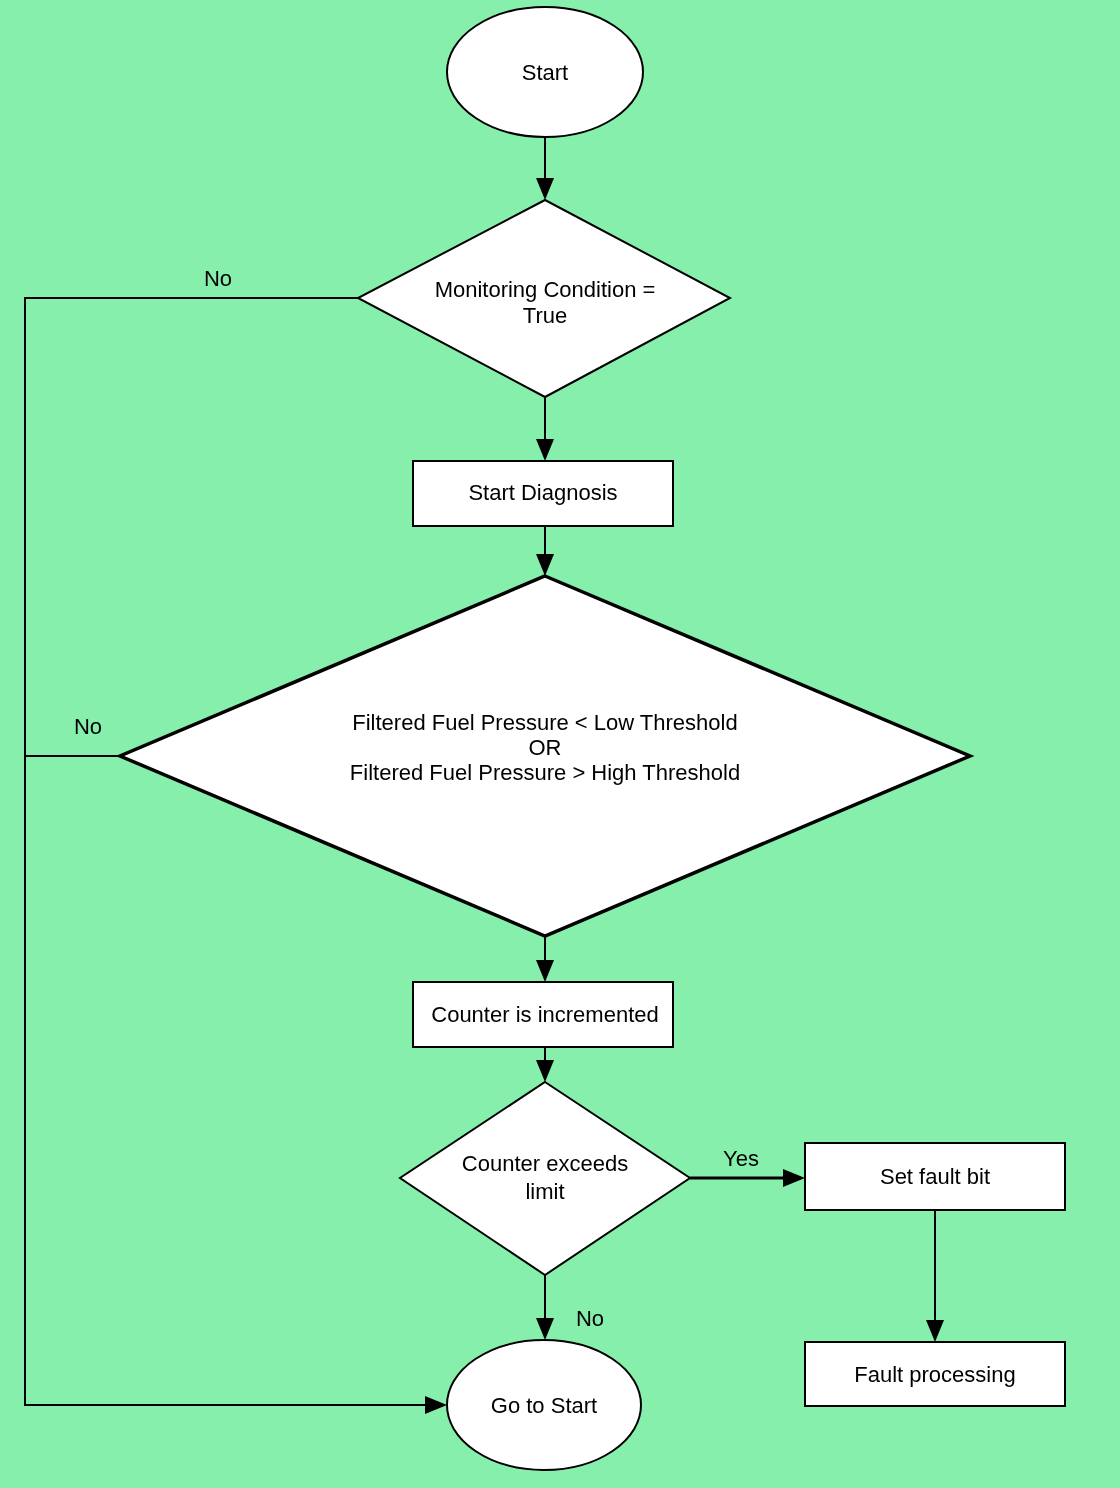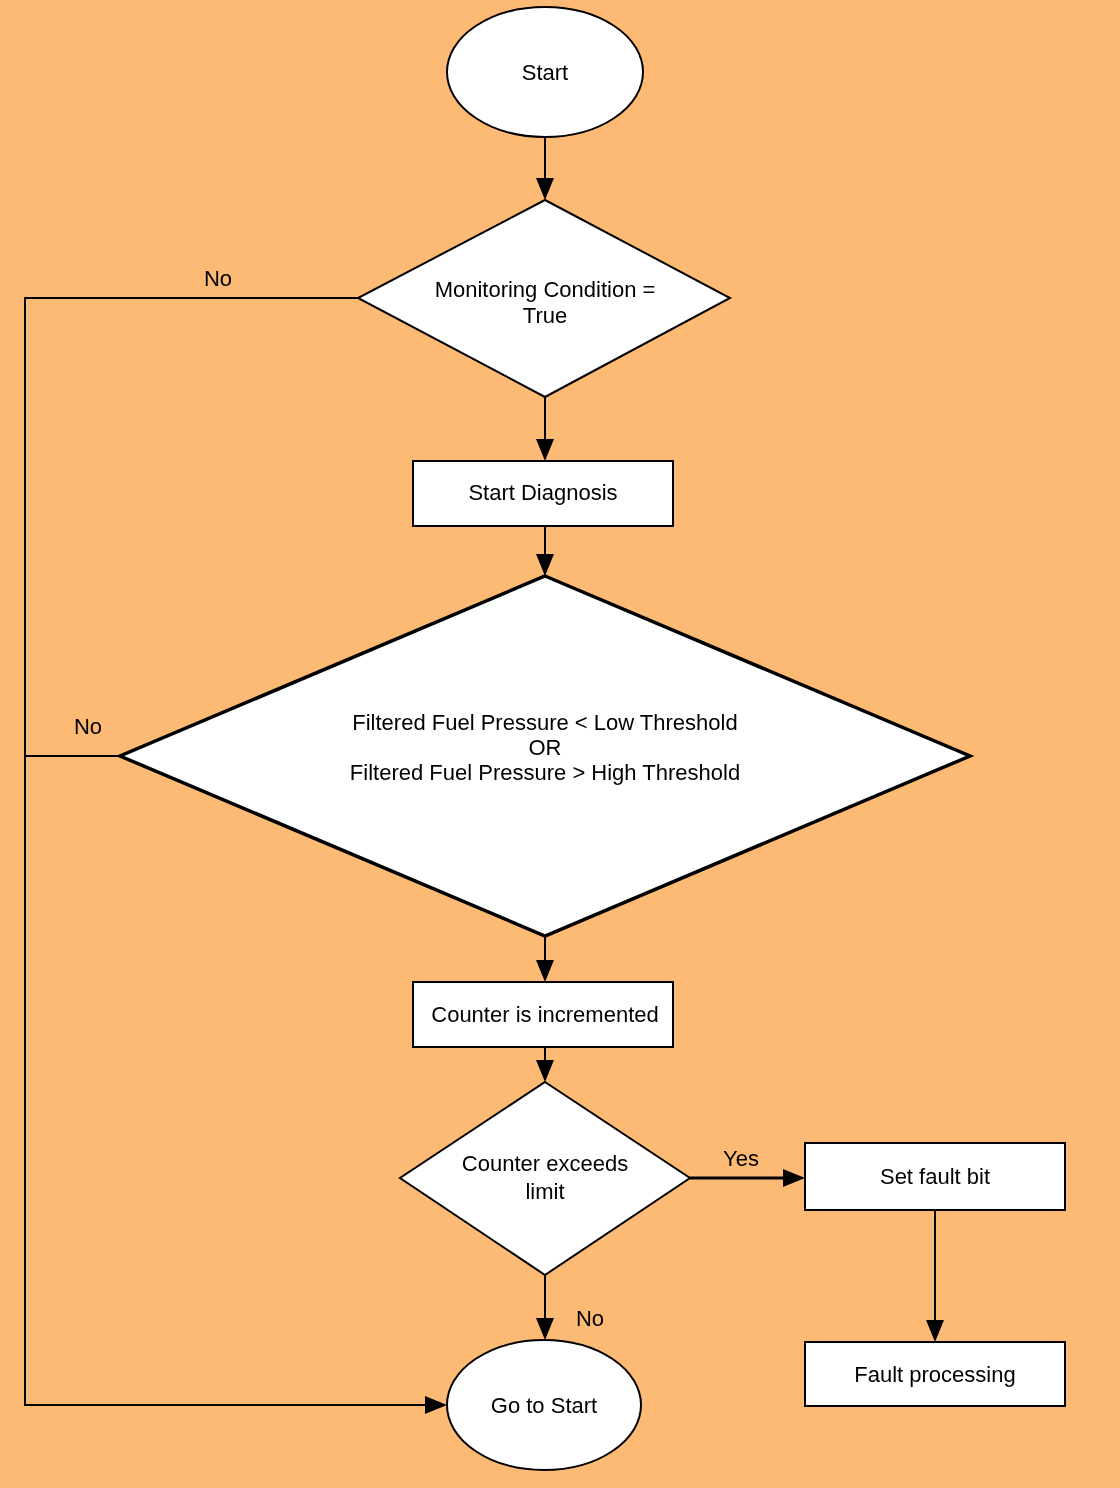--- a/index.html
+++ b/index.html
@@ -4,21 +4,21 @@
 <style>
   html, body {
     margin: 0;
     padding: 0;
     background: #ffffff;
   }
   .canvas {
     position: relative;
     width: 1120px;
     height: 1488px;
-    background: #fdba74;
+    background: #86efac;
     font-family: "Liberation Sans", sans-serif;
   }
   svg text {
     font-family: "Liberation Sans", sans-serif;
     font-size: 22px;
     fill: #000000;
   }
   svg .node-shape {
     fill: #ffffff;
   }

